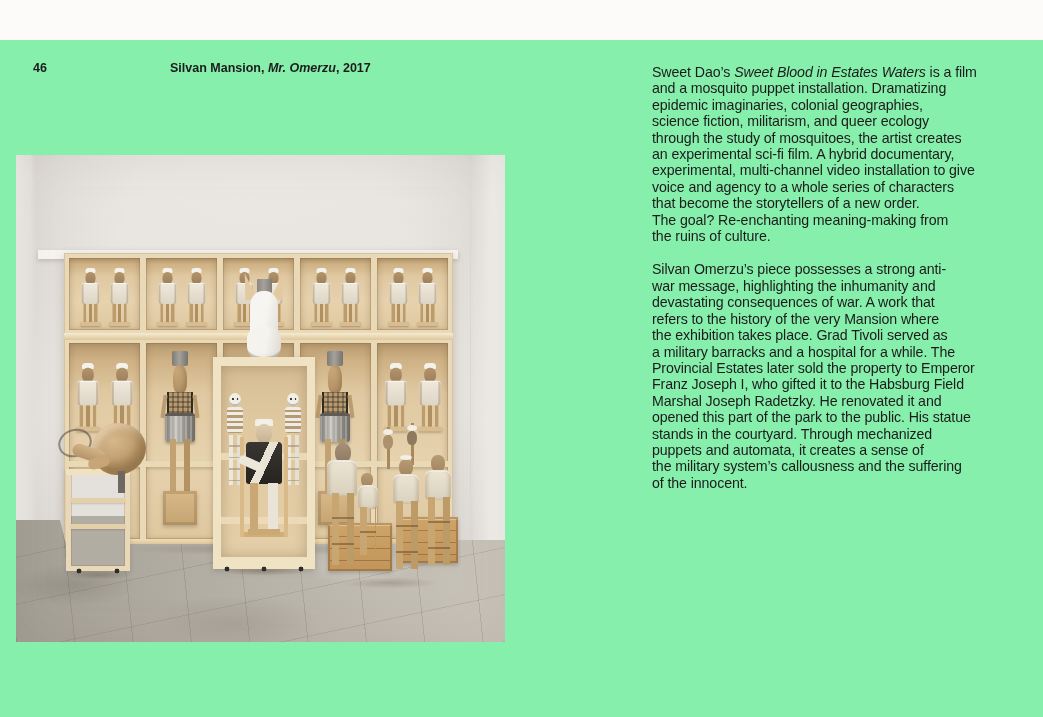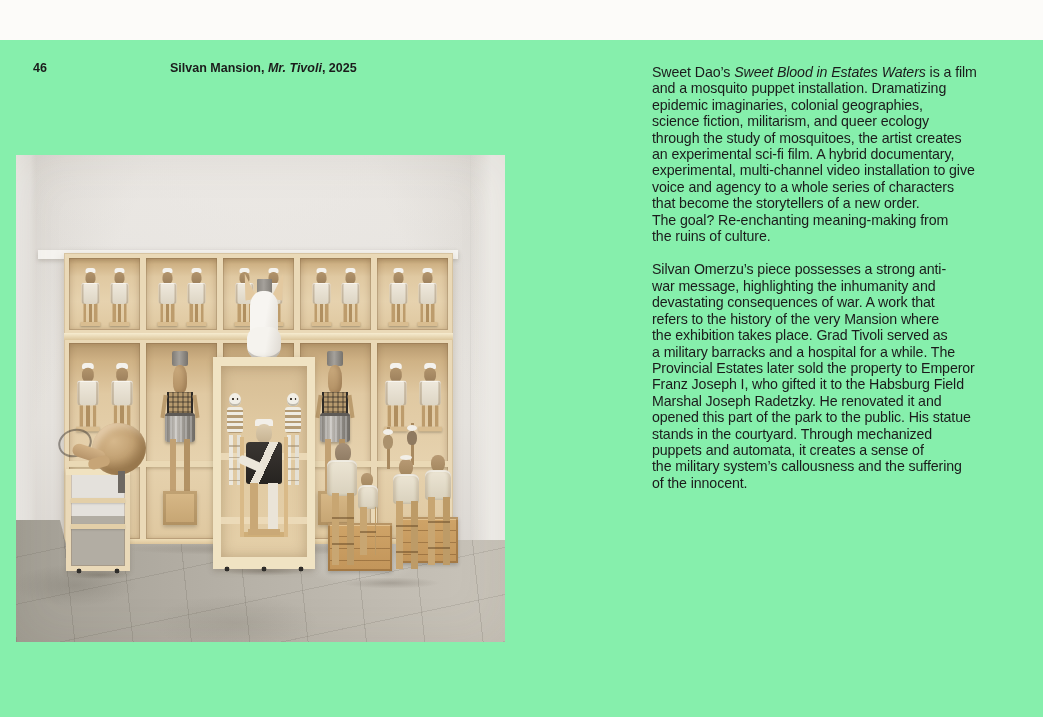--- a/index.html
+++ b/index.html
@@ -235,21 +235,21 @@
       border-left:1px solid rgba(160,155,148,.25);}
   .vig{position:absolute;inset:0;pointer-events:none;box-shadow:inset 0 0 50px rgba(95,85,70,.10);}
 </style>
 </head>
 <body>
 
 <div class="spread">
 
   <div class="folio">46</div>
 
-  <div class="caption"><span>Silvan Mansion, </span><em>Mr. Tivoli</em><span>, 2025</span></div>
+  <div class="caption"><span>Silvan Mansion, </span><em>Mr. Omerzu</em><span>, 2017</span></div>
 
   <figure class="photo">
     <div class="ledge abs"></div>
 
     <div class="shelf abs">
       <div class="shrow r1">
         <div class="cell">
             <span class="pair t">
               <span class="pup">
                 <i class="cap"></i>

